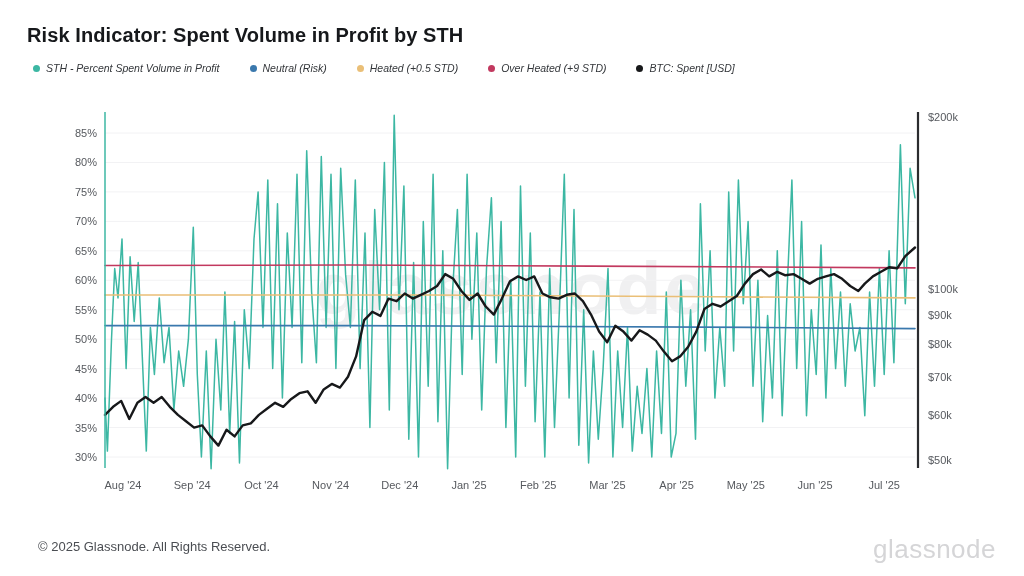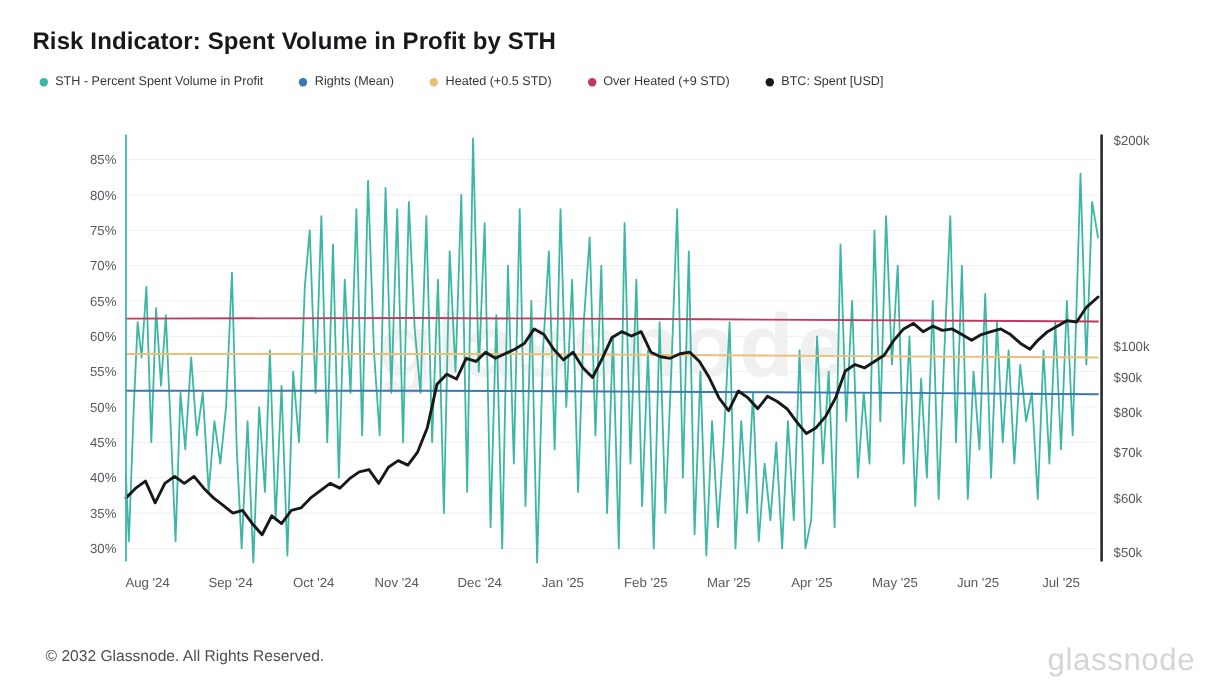--- a/index.html
+++ b/index.html
@@ -9,21 +9,21 @@
     font-family:"Liberation Sans", sans-serif; overflow:hidden;
   }
   .title {
     position:absolute; left:27px; top:24px;
     font-size:20px; font-weight:600; color:#16181b; letter-spacing:0.1px;
   }
   .legend {
     position:absolute; left:33px; top:62px;
     display:flex; align-items:center; gap:30px;
   }
-  .legend-item { display:flex; align-items:center; gap:6px; cursor:pointer; }
+  .legend-item { display:flex; align-items:center; gap:6px; cursor:pointer;font-style:italic; }
   .legend-dot { width:7px; height:7px; border-radius:50%; flex:0 0 auto; }
   .legend-label { font-size:10.5px; color:#33363a; white-space:nowrap; }
   .chart-wrap { position:absolute; left:0; top:0; width:1024px; height:520px; }
   .watermark {
     position:absolute; left:50%; top:288px; transform:translate(-50%,-50%);
     font-size:74px; font-weight:600; letter-spacing:3px;
     color:rgba(40,45,52,0.07); user-select:none; white-space:nowrap;
   }
   svg.chart { position:absolute; left:0; top:0; pointer-events:none; }
   .footer-copy {
@@ -42,21 +42,21 @@
 
   <div class="title">Risk Indicator: Spent Volume in Profit by STH</div>
 
   <div class="legend">
     <div class="legend-item">
       <span class="legend-dot" style="background: rgb(60, 183, 163);"></span>
       <span class="legend-label">STH - Percent Spent Volume in Profit</span>
     </div>
     <div class="legend-item">
       <span class="legend-dot" style="background: rgb(58, 120, 173);"></span>
-      <span class="legend-label">Rights (Mean)</span>
+      <span class="legend-label">Neutral (Risk)</span>
     </div>
     <div class="legend-item">
       <span class="legend-dot" style="background: rgb(234, 191, 119);"></span>
       <span class="legend-label">Heated (+0.5 STD)</span>
     </div>
     <div class="legend-item">
       <span class="legend-dot" style="background: rgb(194, 57, 95);"></span>
       <span class="legend-label">Over Heated (+9 STD)</span>
     </div>
     <div class="legend-item">
@@ -115,16 +115,16 @@
         <text x="538.2" y="489" text-anchor="middle" fill="#56595e" font-size="11" font-family="&quot;Liberation Sans&quot;, sans-serif">Feb '25</text>
         <text x="607.4000000000001" y="489" text-anchor="middle" fill="#56595e" font-size="11" font-family="&quot;Liberation Sans&quot;, sans-serif">Mar '25</text>
         <text x="676.6" y="489" text-anchor="middle" fill="#56595e" font-size="11" font-family="&quot;Liberation Sans&quot;, sans-serif">Apr '25</text>
         <text x="745.8000000000001" y="489" text-anchor="middle" fill="#56595e" font-size="11" font-family="&quot;Liberation Sans&quot;, sans-serif">May '25</text>
         <text x="815" y="489" text-anchor="middle" fill="#56595e" font-size="11" font-family="&quot;Liberation Sans&quot;, sans-serif">Jun '25</text>
         <text x="884.2" y="489" text-anchor="middle" fill="#56595e" font-size="11" font-family="&quot;Liberation Sans&quot;, sans-serif">Jul '25</text>
         <rect x="105" y="112" width="810" height="356" fill="transparent" style="pointer-events: all;"></rect>
       </svg>
   </div>
 
-  <div class="footer-copy">© 2032 Glassnode. All Rights Reserved.</div>
+  <div class="footer-copy">© 2025 Glassnode. All Rights Reserved.</div>
   <div class="footer-brand">glassnode</div>
 
 </div>
 
 </body></html>

